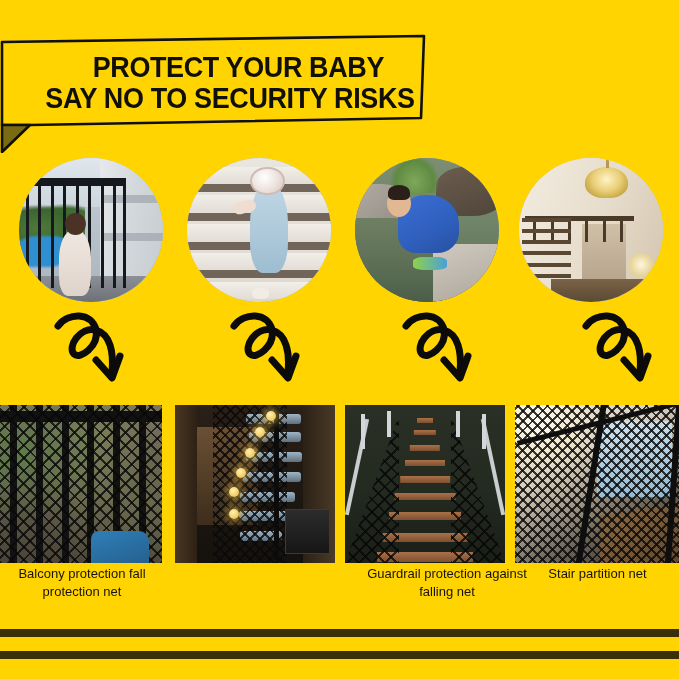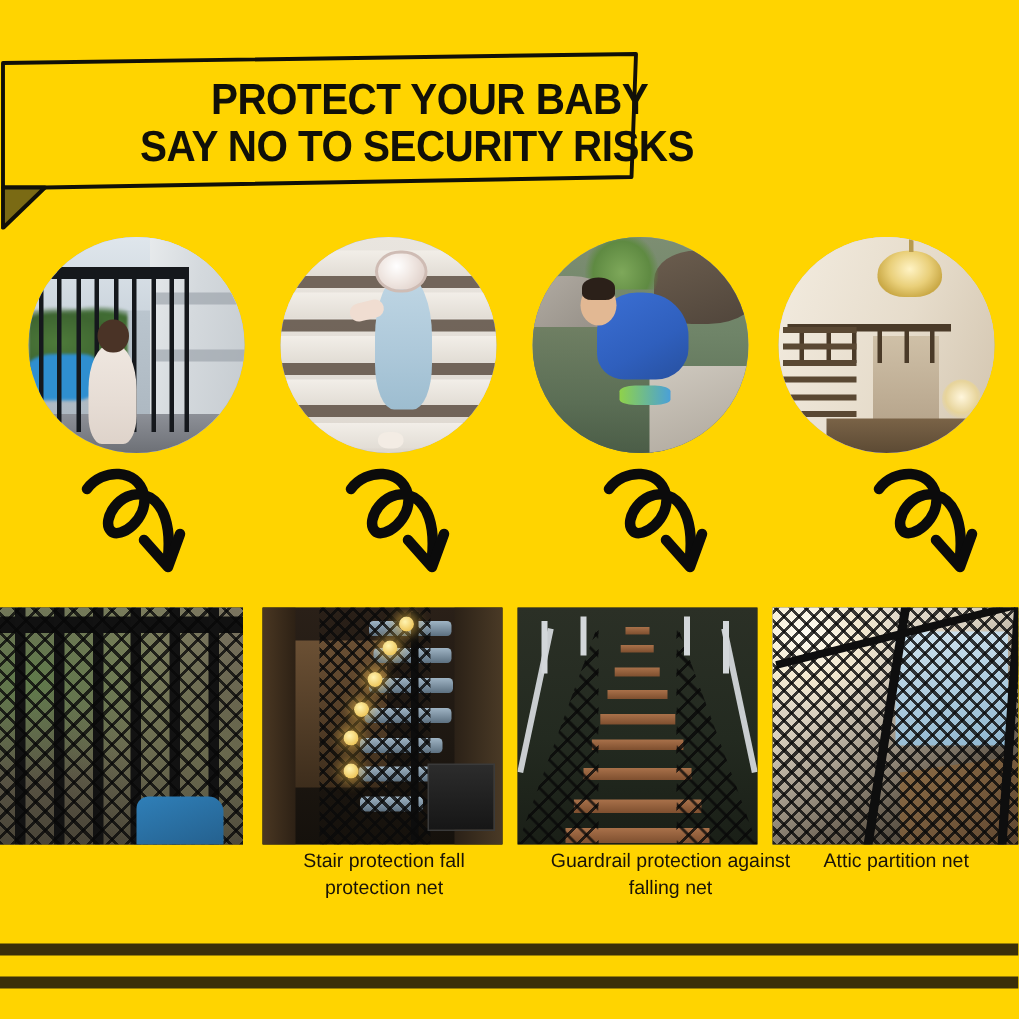--- a/index.html
+++ b/index.html
@@ -13,21 +13,20 @@
   }
   .stage { position:absolute; inset:0; width:679px; height:679px; background:#FFD400; }
 
   
   .banner-wrap { position:absolute; left:0; top:28px; width:460px; height:125px; }
   .banner-svg { position:absolute; left:0; top:0; }
   .banner-text {
     position:absolute; left:0; top:0; width:440px; height:110px;
     display:flex; flex-direction:column; justify-content:center;
     padding-left:20px;
-    margin-left:48px;
   }
   .hl {
     font-family:"Liberation Sans Narrow","Liberation Sans", sans-serif;
     font-weight:bold;
     font-size:29px;
     line-height:31px;
     letter-spacing:-0.4px;
     color:#111008;
     text-align:center;
     transform:scaleX(0.93);
@@ -445,21 +444,21 @@
         <div class="floor"></div>
         <div class="net-fine"></div>
         <div class="frame" style="left:44%; top:-10%; height:130%; transform:rotate(9deg);"></div>
         <div class="frame" style="right:2%; top:-10%; height:130%; transform:rotate(4deg);"></div>
         <div class="frame" style="left:0; top:10%; width:100%; height:5px; transform:rotate(-14deg);"></div>
       </div>
     </div>
   </div>
 
   <div class="cap-row">
-    <div class="cap k1">Stair protection fall protection net</div>
+    <div class="cap k0">Balcony protection fall protection net</div>
     <div class="cap k2">Guardrail protection against falling net</div>
-    <div class="cap k3">Attic partition net</div>
+    <div class="cap k3">Stair partition net</div>
   </div>
 
   <div class="stripe s1"></div>
   <div class="stripe s2"></div>
 
 </div>
 
 </body></html>

